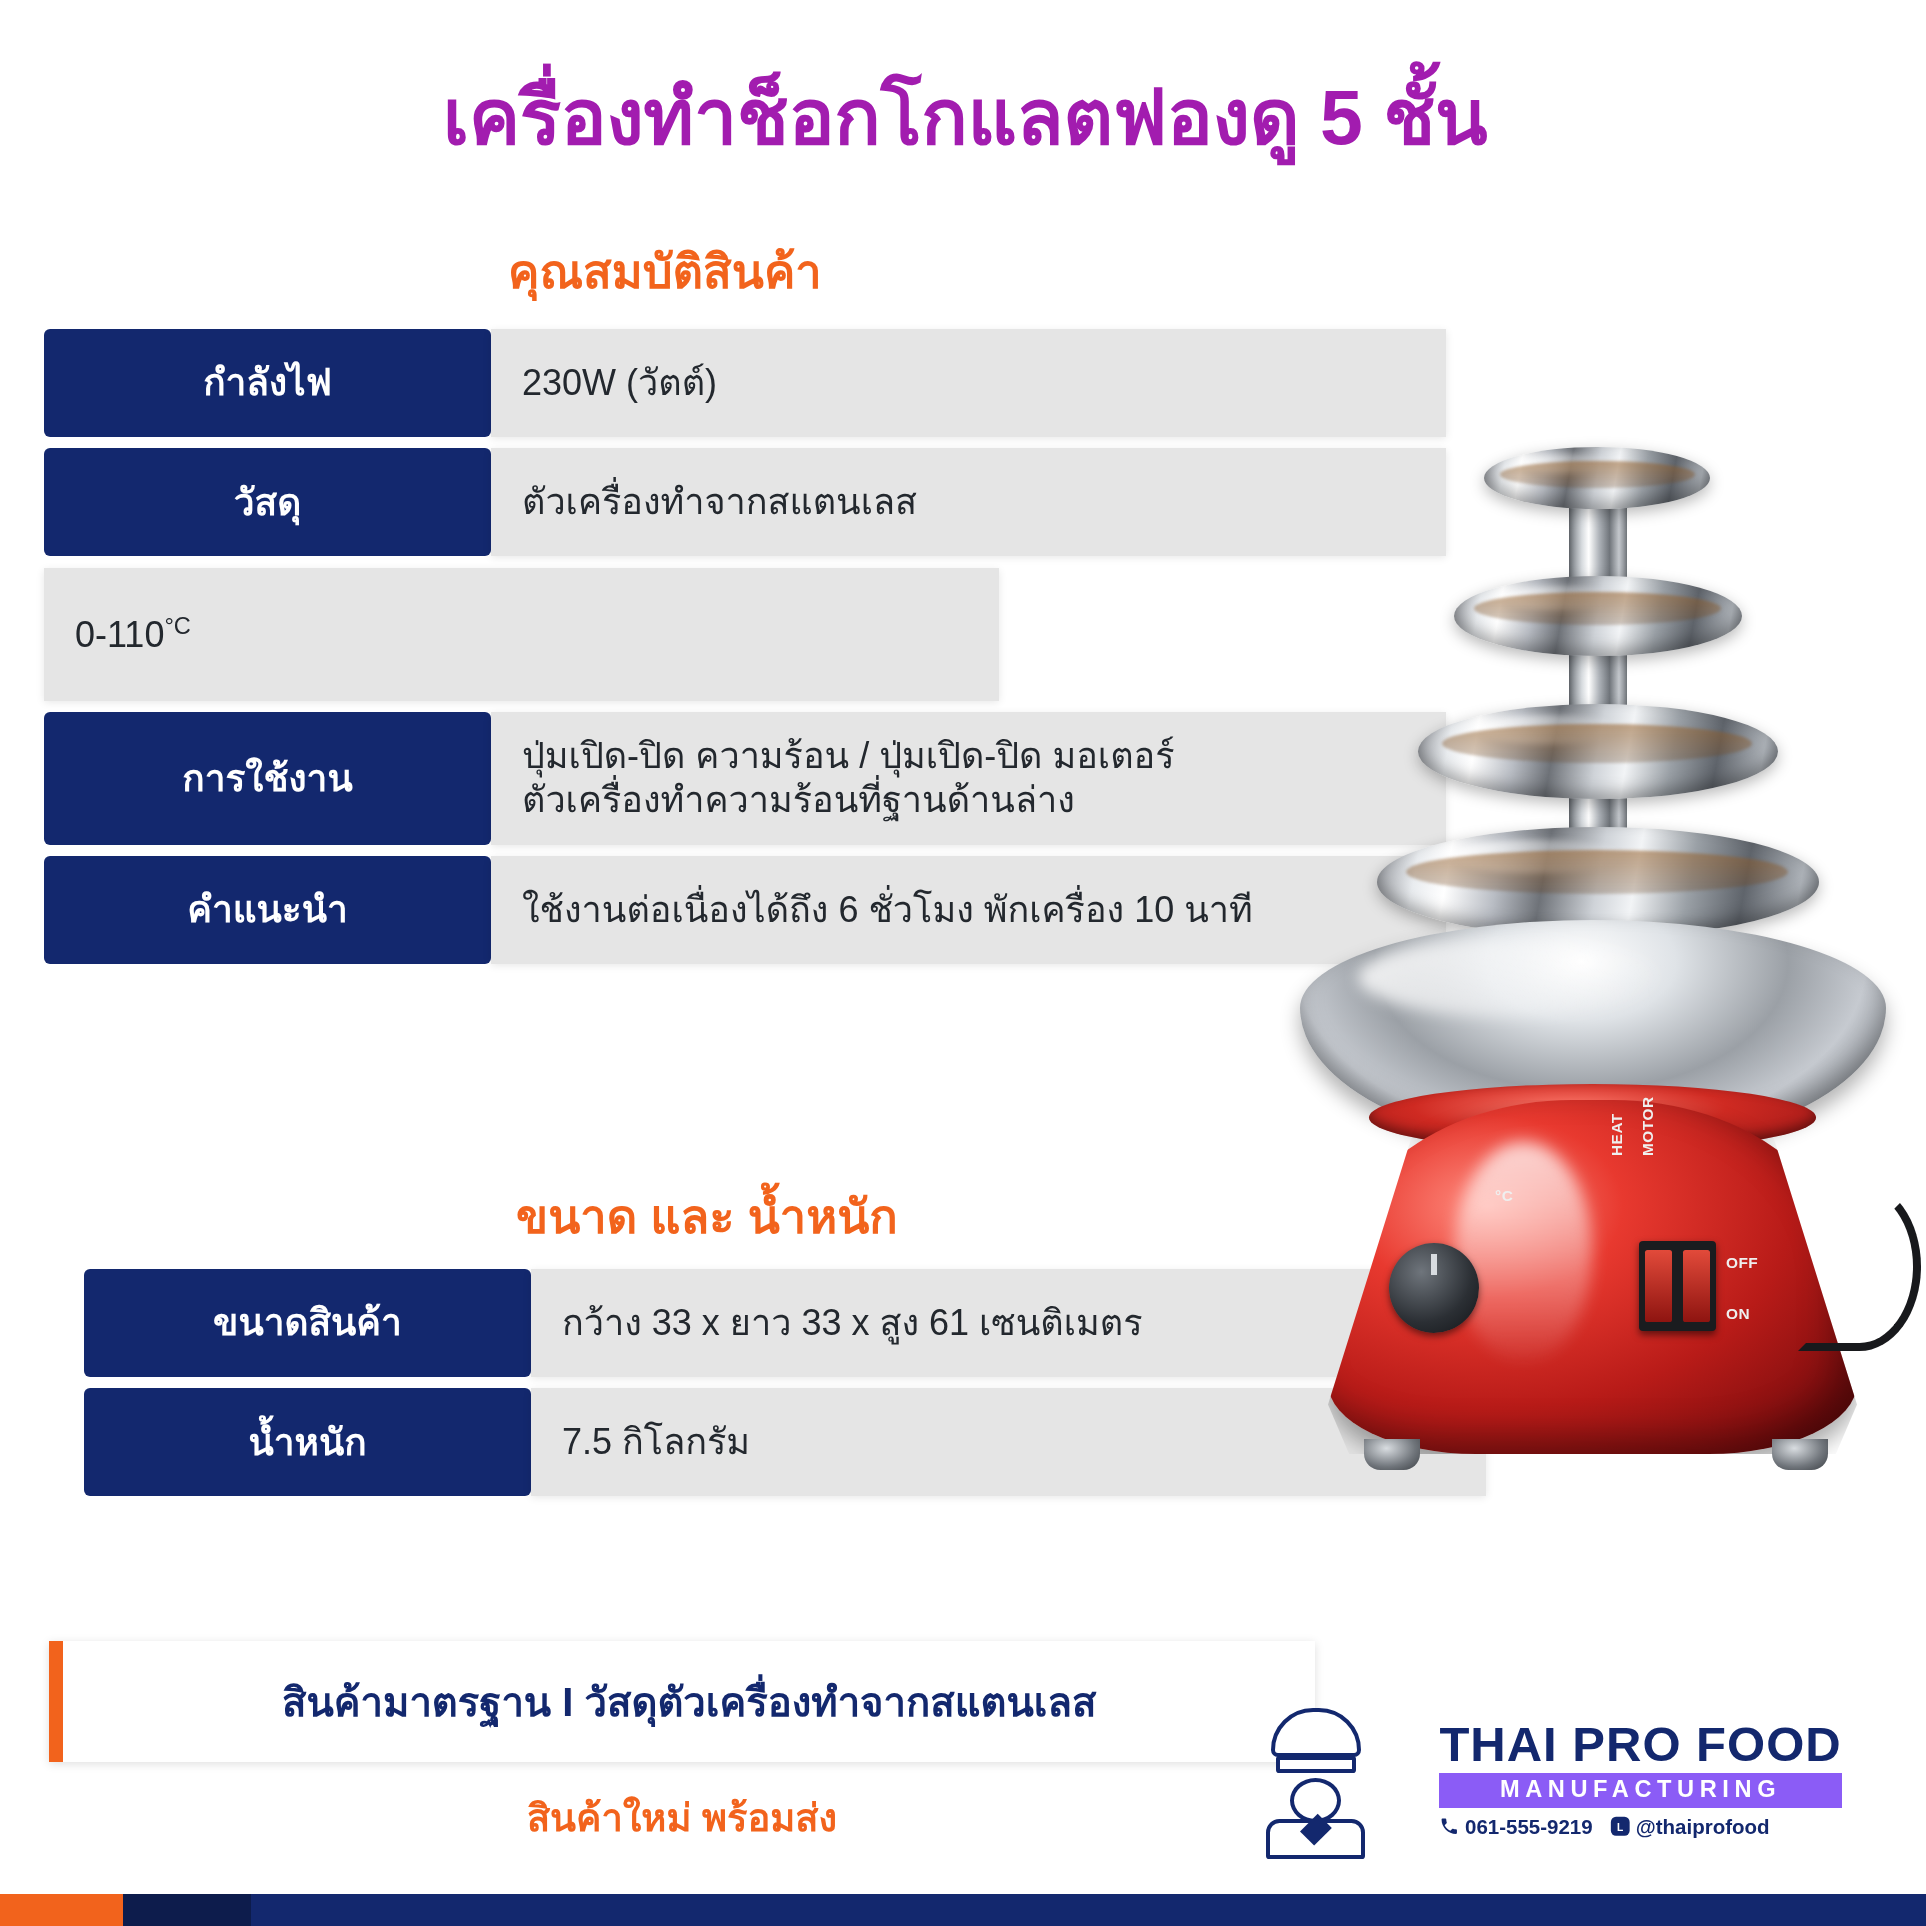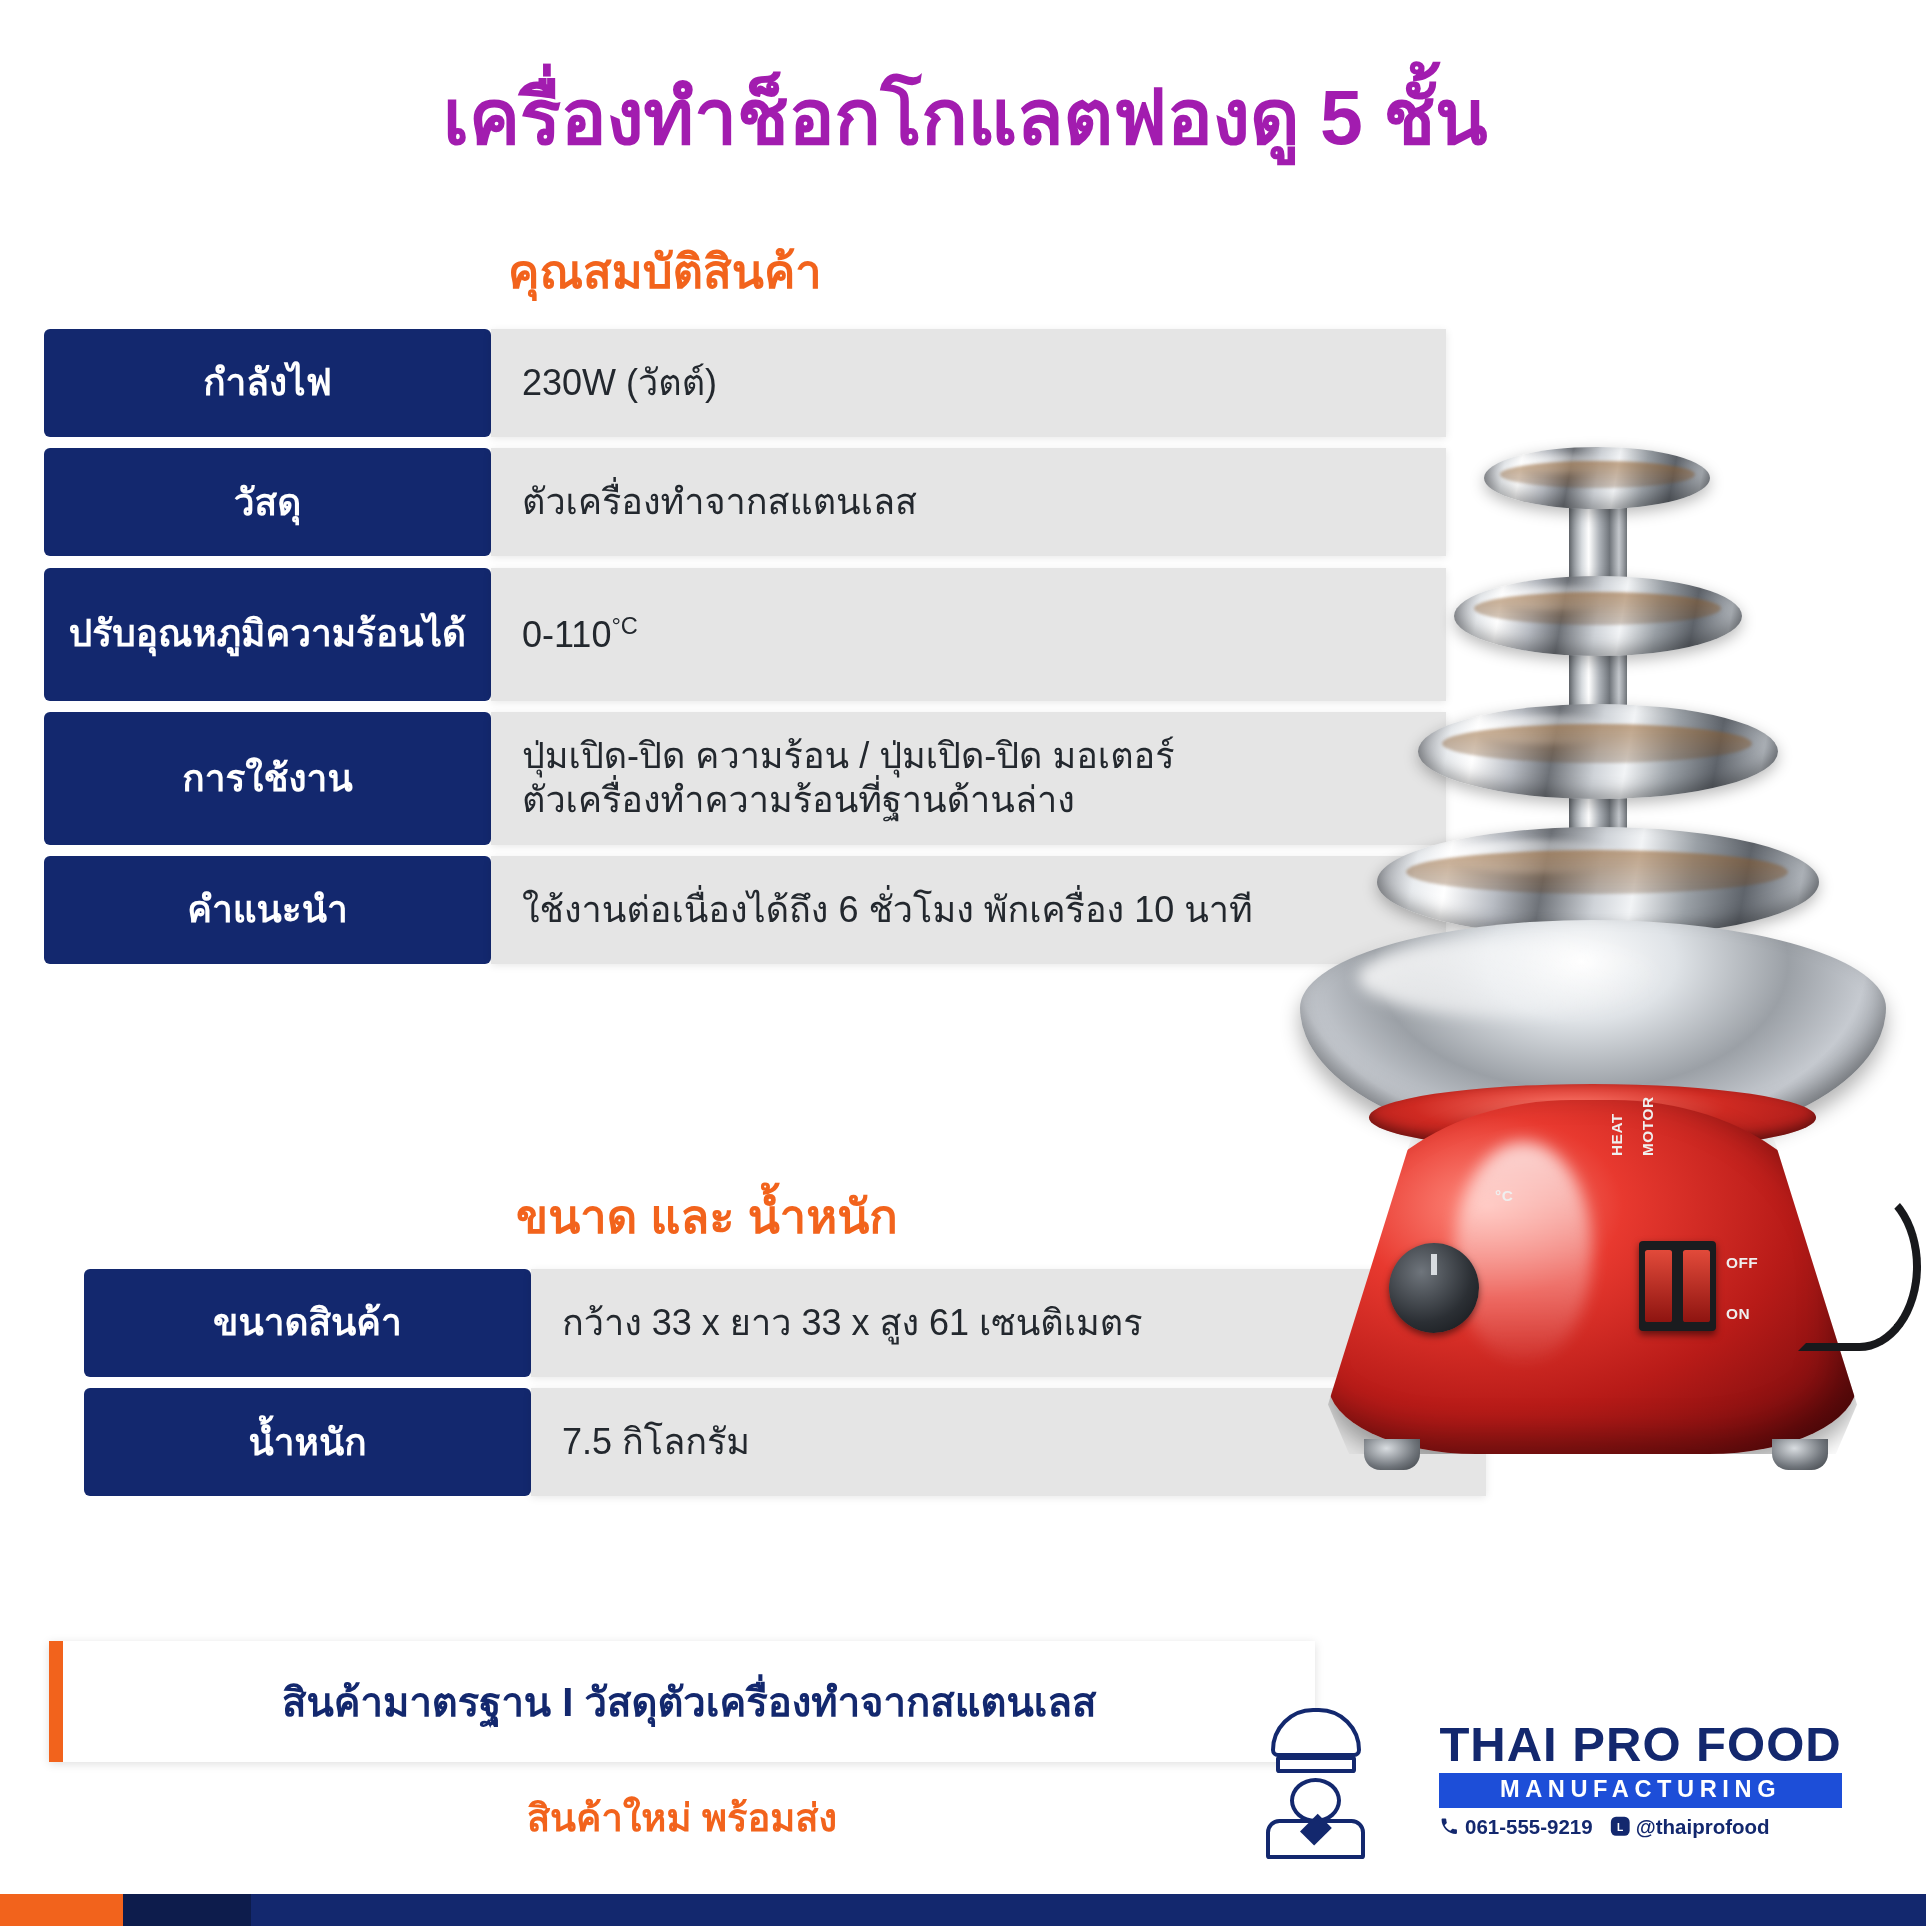--- a/index.html
+++ b/index.html
@@ -184,21 +184,21 @@
     background: #13286e;
     transform: rotate(45deg);
   }
   .logo-text { margin-left: 13.4px; }
   .logo-name {
     font-size: 49px; font-weight: bold; color: #13286e;
     letter-spacing: 1px; line-height: 1; white-space: nowrap;
   }
   .logo-sub {
     font-size: 23.6px; font-weight: bold; color: #ffffff;
-    background: #1d4ed8;
+    background: #8b5cf6;
     letter-spacing: 5.6px;
     padding: 3.1px 5.1px 4.1px 5.1px;
     margin-top: 4.1px;
     white-space: nowrap;
     text-align: center;
   }
   .logo-contact {
     margin-top: 7.2px;
     display: flex; align-items: center;
     font-size: 20.5px; font-weight: bold; color: #13286e;
@@ -373,25 +373,20 @@
     </div>
 
     <div class="row">
       <div class="label">วัสดุ</div>
       <div class="value">
         <span class="value-line">ตัวเครื่องทำจากสแตนเลส</span>
       </div>
     </div>
 
     <div class="row tall">
-      <div class="label">
-        <span>ปรับอุณหภูมิ</span>
-          <br>
-        <span>ความร้อนได้</span>
-      </div>
       <div class="value">
         <span class="value-line"><span>0-110</span><span class="sup-deg">°C</span></span>
       </div>
     </div>
 
     <div class="row tall">
       <div class="label">การใช้งาน</div>
       <div class="value">
         <span class="value-line">ปุ่มเปิด-ปิด ความร้อน / ปุ่มเปิด-ปิด มอเตอร์</span>
         <span class="value-line">ตัวเครื่องทำความร้อนที่ฐานด้านล่าง</span>

